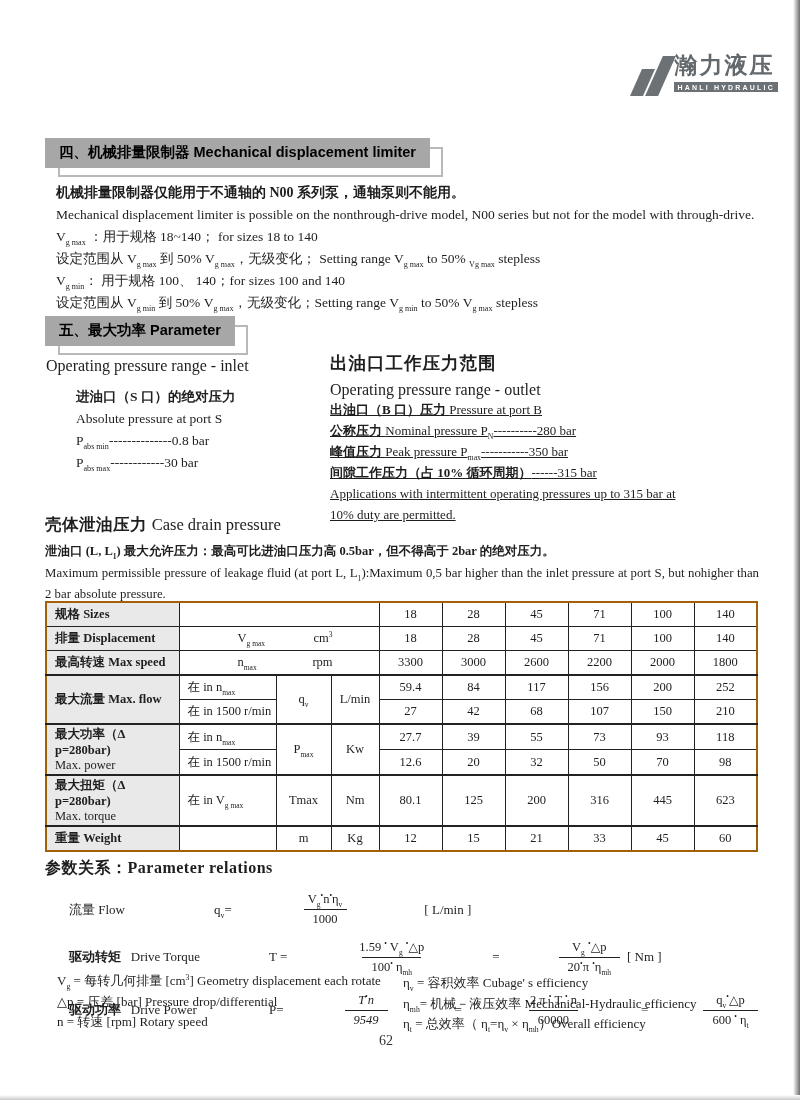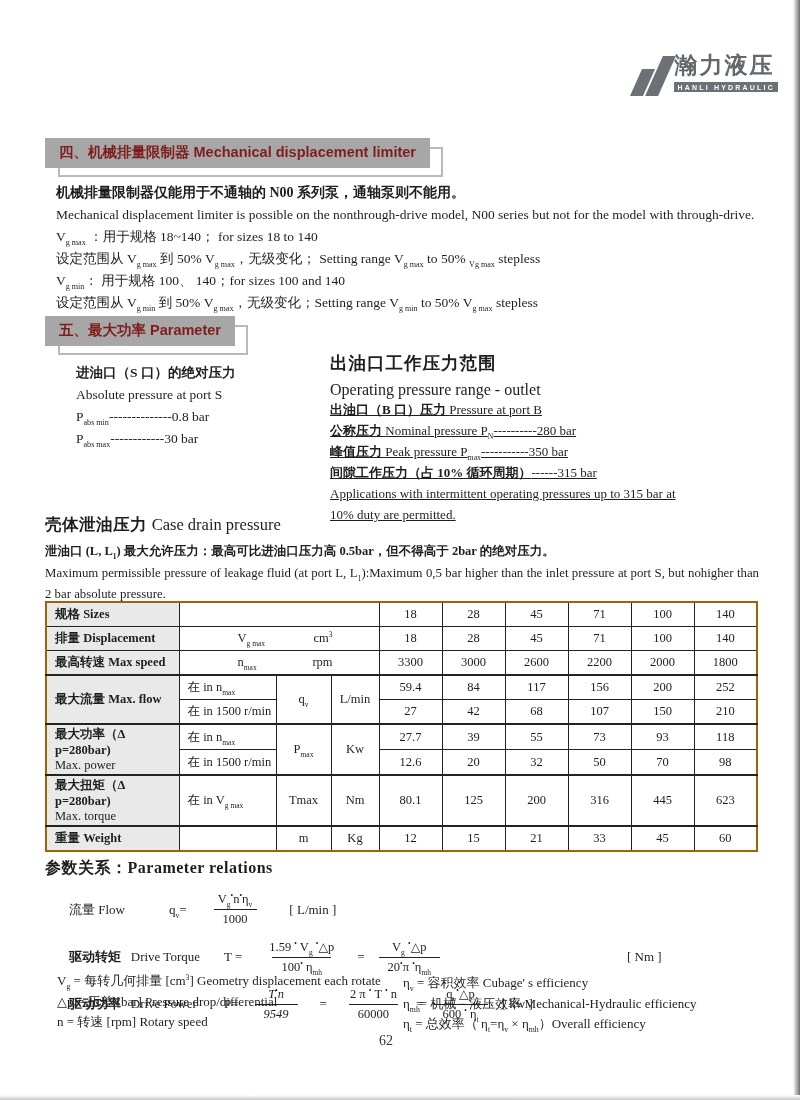--- a/index.html
+++ b/index.html
@@ -23,21 +23,21 @@
   .logo-text{display:flex;flex-direction:column;}
   .brand-cn{font-family:"Liberation Sans",sans-serif;font-weight:bold;font-size:23px;
             color:#63686d;letter-spacing:2px;line-height:30px;}
   .brand-en{margin-top:2px;background:#6c7176;color:#fff;font-family:"Liberation Sans",sans-serif;
             font-size:7px;font-weight:bold;letter-spacing:2.2px;padding:1.5px 3px;text-align:center;}
 
   
   .banner{position:absolute;}
   .banner .shadow{position:absolute;left:13px;top:9px;width:100%;height:100%;
                   border:2px solid #b9b9b9;box-sizing:border-box;background:transparent;}
-  .banner .fill{position:relative;z-index:1;display:inline-block;background:#a7a7a7;color:#7f1d1d;
+  .banner .fill{position:relative;z-index:1;display:inline-block;background:#a7a7a7;color:#000000;
                 font-family:"Liberation Sans",sans-serif;font-weight:bold;font-size:14.5px;
                 padding:5px 14px 6px 14px;white-space:nowrap;}
 
   
   .sec4-text{position:absolute;left:56px;top:182px;width:700px;font-size:13.5px;line-height:22px;}
   .cnb{font-weight:bold;font-size:14px;}
 
   
   .pcol{position:absolute;}
   .col-title-cn{font-weight:bold;font-size:17.5px;letter-spacing:1px;}
@@ -62,21 +62,21 @@
   td.lab .cn{font-weight:bold;}
   td.cond{text-align:left;padding-left:8px;}
   tr.thick td{border-top-width:2px;}
   td.spec2{padding:0 10px;}
   .spec-split{display:flex;justify-content:space-between;padding:0 36px 0 48px;}
   td.tall{height:42px;}
 
   
   .relations{position:absolute;left:45px;top:830px;width:714px;margin-top:28px;}
   .rel-title{font-weight:bold;font-size:16px;letter-spacing:0.5px;}
-  .frow{position:relative;display:flex;align-items:center;margin-left:24px;font-size:13px;}
+  .frow{position:relative;display:flex;align-items:center;margin-left:24px;font-size:13px;gap:45px;}
   .frow .flabel{flex:0 0 auto;}
   .frac{display:inline-flex;flex-direction:column;align-items:center;font-size:12.5px;}
   .frac .num{padding:0 9px 2px 9px;white-space:nowrap;}
   .frac .den{border-top:1.3px solid #222;padding:2px 9px 0 9px;white-space:nowrap;}
   .eq{padding:0 0 0 0;}
   .unit-abs{position:absolute;left:558px;top:50%;transform:translateY(-50%);}
 
   
   .fn{position:absolute;font-size:13px;line-height:20.5px;}
   .pageno{position:absolute;left:0;top:1033px;width:772px;text-align:center;font-size:14px;color:#333;}
@@ -112,20 +112,21 @@
     <div>V<sub>g min</sub>： 用于规格 100、 140；for sizes 100 and 140</div>
     <div>设定范围从 V<sub>g min</sub> 到 50% V<sub>g max</sub>，无级变化；Setting range V<sub>g min</sub> to 50% V<sub>g max</sub> stepless</div>
   </div>
 
   <div class="banner" style="left:45px;top:316px;">
     <div class="shadow"></div>
     <div class="fill">五、最大功率 Parameter</div>
   </div>
 
   <div class="pcol" style="left:46px;top:351px;width:285px;">
+    <div class="col-title-en">Operating pressure range - inlet</div>
     <div class="indent">
       <div class="cnb" style="font-size:13.5px;">进油口（S 口）的绝对压力</div>
       <div>Absolute pressure at port S</div>
       <div>P<sub>abs min</sub>--------------0.8 bar</div>
       <div>P<sub>abs max</sub>------------30 bar</div>
     </div>
   </div>
 
   <div class="pcol" style="left:330px;top:351px;width:440px;">
     <div class="col-title-cn">出油口工作压力范围</div>

